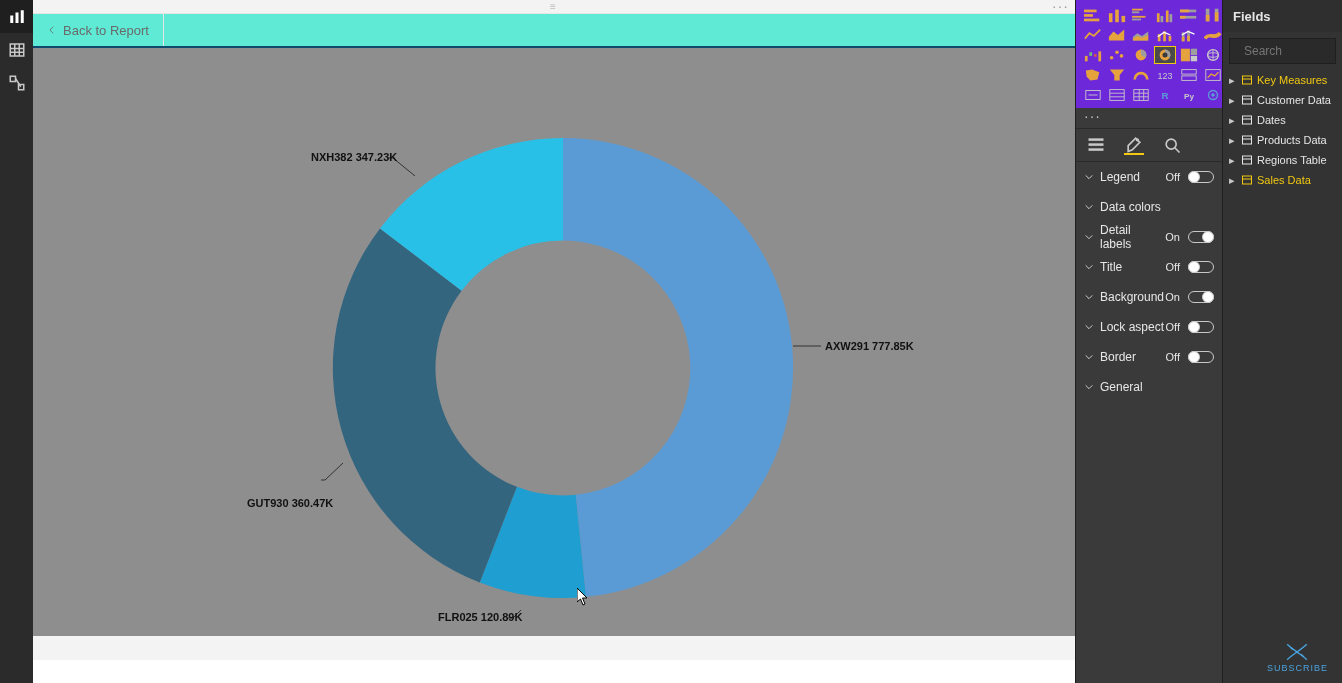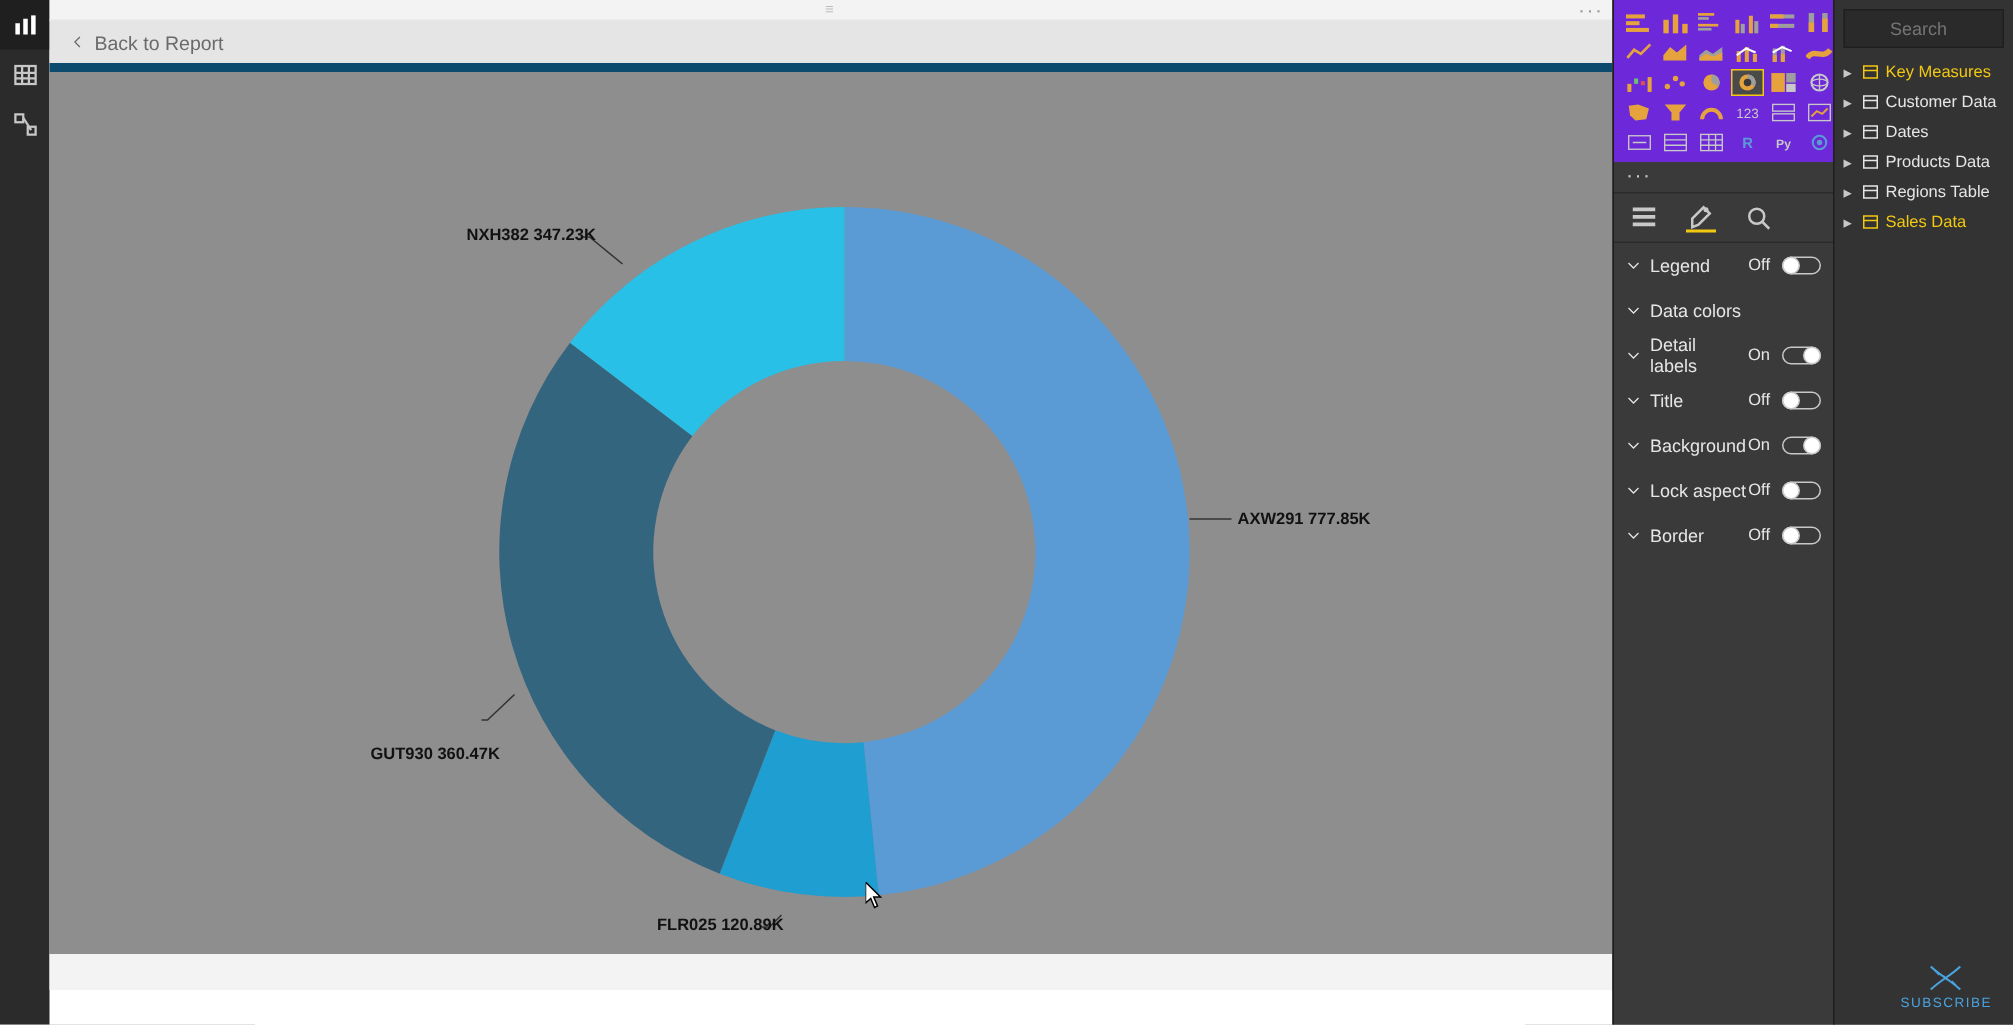--- a/index.html
+++ b/index.html
@@ -23,21 +23,21 @@
     background: #f3f3f3; border-bottom: 1px solid #e6e6e6;
     display: flex; align-items: center; justify-content: center;
   }
   .topbar .grip { color: #bdbdbd; letter-spacing: 2px; font-size: 10px; }
   .topbar .more {
     position: absolute; right: 6px; top: -2px; color: #9e9e9e; font-size: 14px; letter-spacing: 1px;
   }
 
   .backbar {
     position: absolute; left: 33px; top: 14px; width: 1042px; height: 34px;
-    background: #e5e5e5; border-bottom: 6px solid #0c4a6e;
+    background: #5eead4; border-bottom: 2px solid #0c4a6e;
     display: flex; align-items: flex-end;
   }
   .back-btn {
     display: flex; align-items: center; gap: 6px; padding: 0 14px; height: 100%;
     color: #6a6a6a; font-size: 13px; border-right: 1px solid #e6e6e6;
   }
   .back-btn svg { width: 10px; height: 10px; }
 
   
   .canvas {
@@ -124,21 +124,21 @@
   .toggle.on  .knob { right: -1px; }
   .toggle-wrap { display: flex; align-items: center; gap: 6px; }
 
   
   .fields-panel {
     width: 120px; background: #333333; color: #e6e6e6; display: flex; flex-direction: column;
     border-left: 1px solid #1f1f1f;
   }
   .search-box {
     margin: 6px 6px 4px 6px; height: 26px; background: #2a2a2a; border: 1px solid #1f1f1f;
-    display: flex; align-items: center; padding: 0 24px; color: #c8c8c8;
+    display: flex; align-items: center; padding: 0 8px; color: #c8c8c8;
   }
   .search-box svg { width: 14px; height: 14px; margin-right: 6px; }
   .search-box input {
     flex: 1; background: transparent; border: none; outline: none; color: #c8c8c8; font-size: 12px;
   }
   .field-list { display: flex; flex-direction: column; padding: 2px 2px; }
   .field-row {
     display: flex; align-items: center; gap: 4px; height: 20px; padding: 0 4px;
     font-size: 11px; color: #e6e6e6; white-space: nowrap; overflow: hidden;
   }
@@ -552,24 +552,36 @@
             </svg>
           <span>Border</span>
           </span>
         <span class="toggle-wrap">
             <span class="onoff">Off</span>
           <span class="toggle off">
               <span class="knob"></span>
             </span>
           </span>
       </div>
+      <div class="format-row">
+        <span class="left">
+            <svg class="chev" viewBox="0 0 24 24">
+              <path d="M4 8 L12 16 L20 8" fill="none" stroke="currentColor" stroke-width="2"></path>
+            </svg>
+          <span>General</span>
+          </span>
+        <span></span>
+      </div>
     </div>
   </div>
 
   <div class="fields-panel">
+    <div class="panel-header">
+      <span>Fields</span>
+    </div>
     <div class="search-box">
       <svg viewBox="0 0 24 24">
           <circle cx="10" cy="10" r="6" fill="none" stroke="currentColor" stroke-width="2"></circle>
           <line x1="15" y1="15" x2="21" y2="21" stroke="currentColor" stroke-width="2"></line>
         </svg>
       <input type="text" placeholder="Search" style="">
     </div>
     <div class="field-list">
       <div class="field-row active-text">
         <span class="tri">▸</span>

